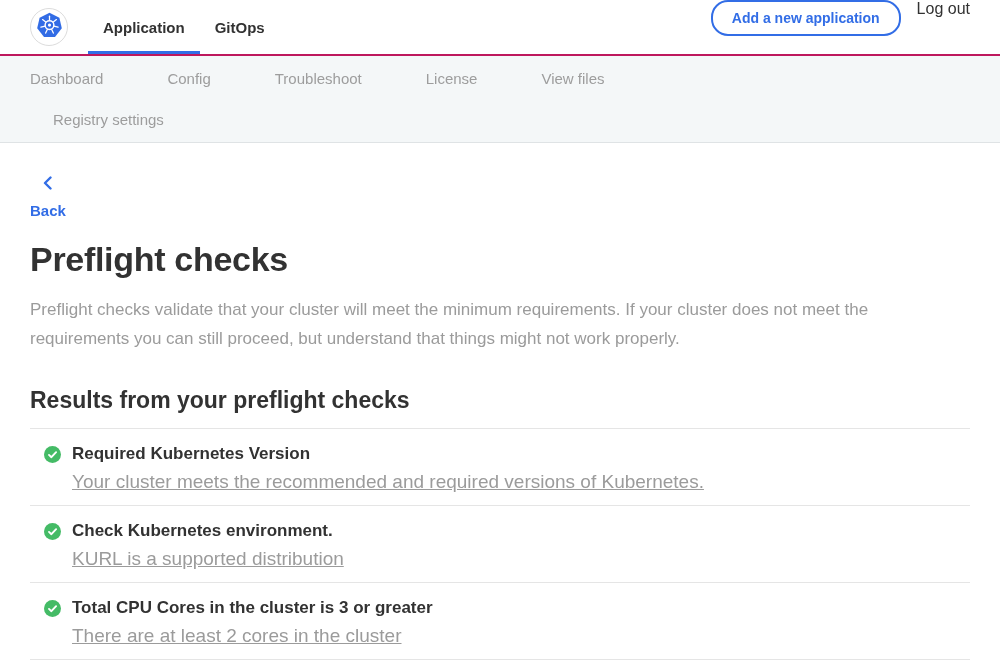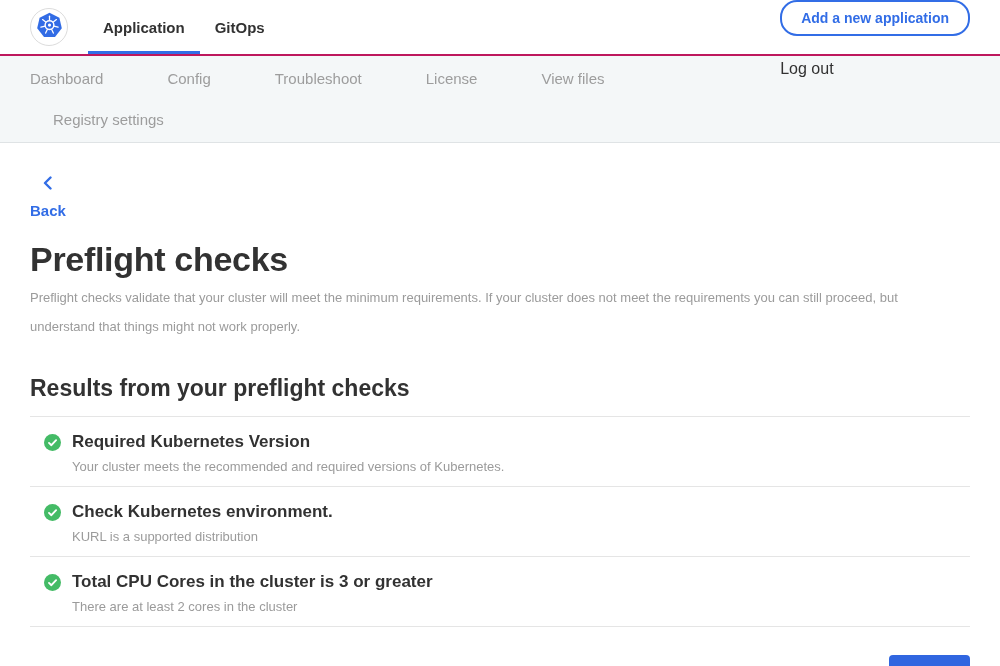--- a/index.html
+++ b/index.html
@@ -28,21 +28,21 @@
   .tabs { display: flex; margin-left: 20px; }
   .tab {
     display: flex; align-items: center;
     padding: 0 15px;
     font-size: 15px; font-weight: 700; color: #323232;
     cursor: pointer;
     border-bottom: 3px solid transparent;
     padding-top: 3px;
   }
   .tab.active { border-bottom-color: #326de6; }
-  .header-right { margin-left: auto; display: flex; align-items: flex-start; gap: 24px; flex-direction: column; }
+  .header-right { margin-left: auto; display: flex; align-items: flex-start; gap: 16px; }
   .btn-outline-pill {
     border: 2px solid #326de6;
     color: #326de6;
     background: #ffffff;
     font-family: inherit;
     font-size: 14px; font-weight: 700;
     border-radius: 17px;
     padding: 8px 19px;
     cursor: pointer;
   }
@@ -75,38 +75,38 @@
     color: #326de6; font-size: 15px; font-weight: 700;
     cursor: pointer;
     flex-direction: column;
   }
   .page-title {
     margin-top: 21px;
     font-size: 34px; font-weight: 700; color: #323232;
     letter-spacing: -0.3px;
   }
   .page-desc {
-    margin-top: 4px;
-    font-size: 13px; line-height: 29px; color: #9b9b9b;
+    margin-top: 16px;
+    font-size: 17px; line-height: 29px; color: #9b9b9b;
     max-width: 920px;
   }
   .results-heading {
     margin-top: 34px; margin-bottom: 14px;
     font-size: 23px; font-weight: 700; color: #323232;
   }
   .check-list { list-style: none; border-top: 1px solid #e5e5e5; }
   .check-item {
     border-bottom: 1px solid #e5e5e5;
     padding: 15px 0 12px 14px;
     display: flex;
     gap: 11px;
   }
   .check-item .check-icon { margin-top: 2px; flex: 0 0 auto; }
   .check-title { font-size: 17px; font-weight: 700; color: #323232; }
-  .check-message { margin-top: 7px; font-size: 13px; color: #9b9b9b; }
+  .check-message { margin-top: 7px; font-size: 19px; color: #9b9b9b; text-decoration: underline; }
 
   .footer-actions { display: flex; justify-content: flex-end; margin-top: 28px; }
   .btn-primary {
     background: #3066e0;
     color: #86efac;
     font-family: inherit;
     font-size: 14px; font-weight: 700;
     border: none; border-radius: 4px;
     padding: 9px 18px;
     cursor: pointer;

